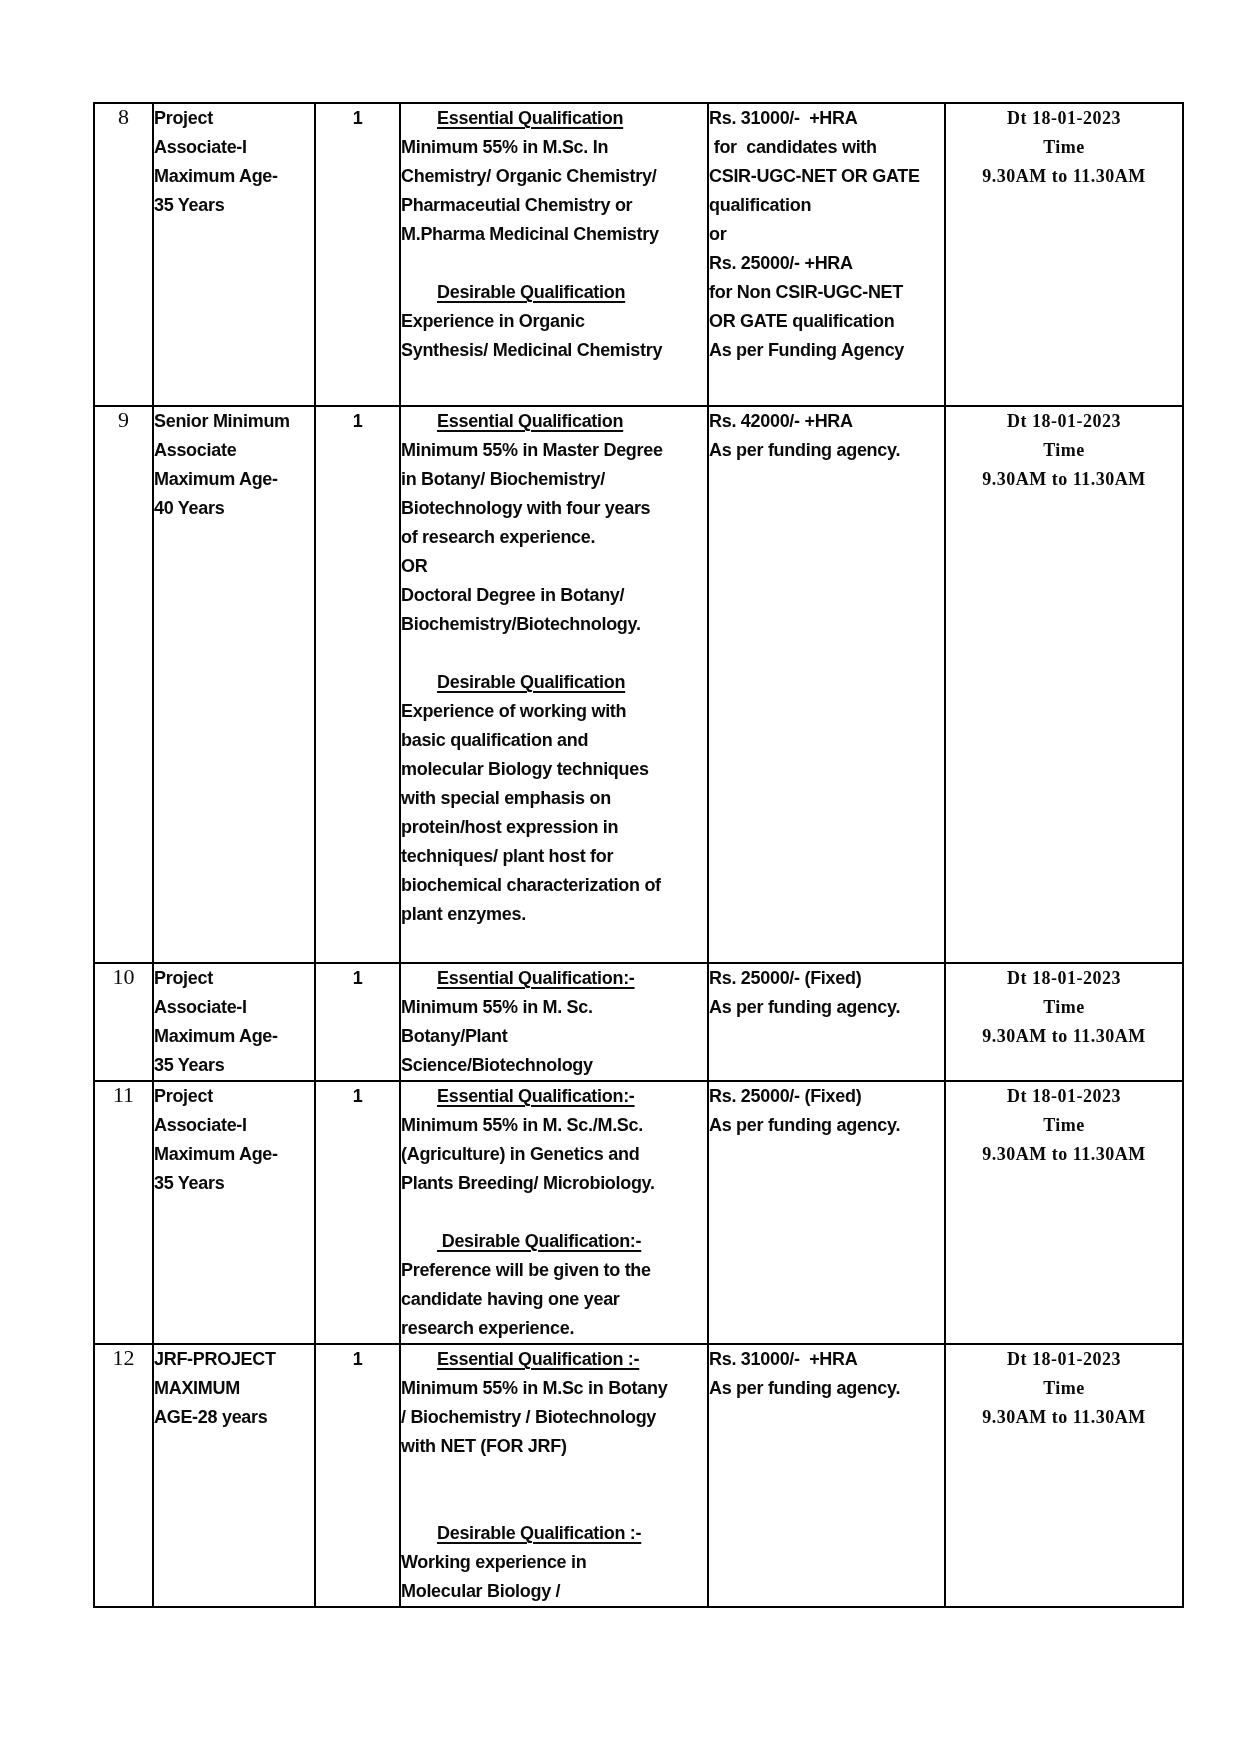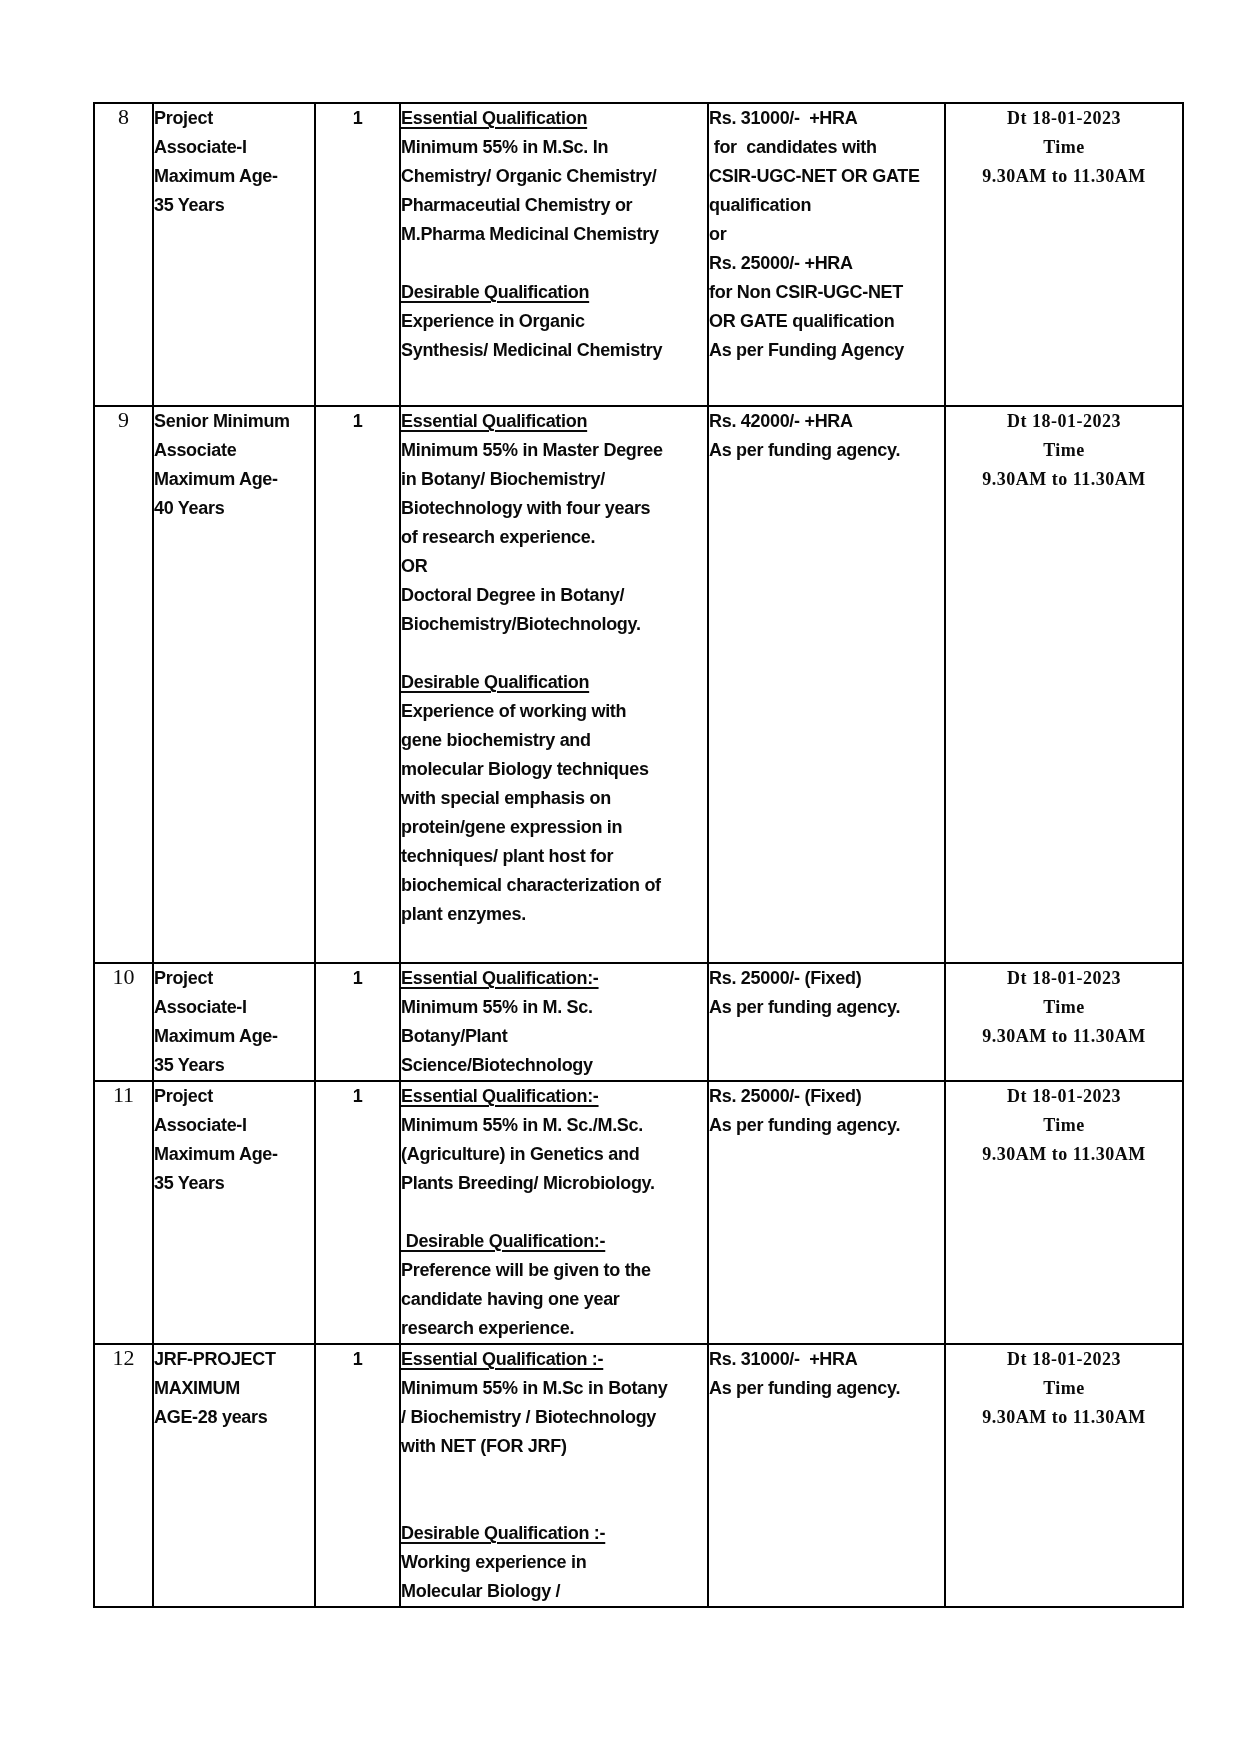--- a/index.html
+++ b/index.html
@@ -33,21 +33,21 @@
   tr.r-12 { height: 262px; }
 
   .line {
     height: 29px;
     line-height: 29px;
     white-space: pre;
     font-size: 18px;
     font-weight: 700;
     letter-spacing: -0.3px;
   }
-  .u { text-decoration: underline; text-decoration-thickness: 2px; text-underline-offset: 3px; }
+  .u { text-decoration: underline; text-decoration-thickness: 2px; text-underline-offset: 3px; margin-left: 36px; }
 
   td.c-sno { text-align: center; }
   .sno {
     font-family: "Liberation Serif", "DejaVu Serif", serif;
     font-size: 22px;
     font-weight: 400;
     line-height: 24px;
     padding-top: 1px;
   }
   td.c-pos  { text-align: left; padding-top: 5px; }
@@ -135,24 +135,24 @@
             <div class="line">Minimum 55% in Master Degree</div>
             <div class="line">in Botany/ Biochemistry/</div>
             <div class="line">Biotechnology with four years</div>
             <div class="line">of research experience.</div>
             <div class="line">OR</div>
             <div class="line">Doctoral Degree in Botany/</div>
             <div class="line">Biochemistry/Biotechnology.</div>
             <div class="line"></div>
             <div class="line u">Desirable Qualification</div>
             <div class="line">Experience of working with</div>
-            <div class="line">gene biochemistry and</div>
+            <div class="line">basic qualification and</div>
             <div class="line">molecular Biology techniques</div>
             <div class="line">with special emphasis on</div>
-            <div class="line">protein/gene expression in</div>
+            <div class="line">protein/host expression in</div>
             <div class="line">techniques/ plant host for</div>
             <div class="line">biochemical characterization of</div>
             <div class="line">plant enzymes.</div>
           </td>
     <td class="c-sal">
             <div class="line">Rs. 42000/- +HRA</div>
             <div class="line">As per funding agency.</div>
           </td>
     <td class="c-sched">
             <div class="line">Dt 18-01-2023</div>

